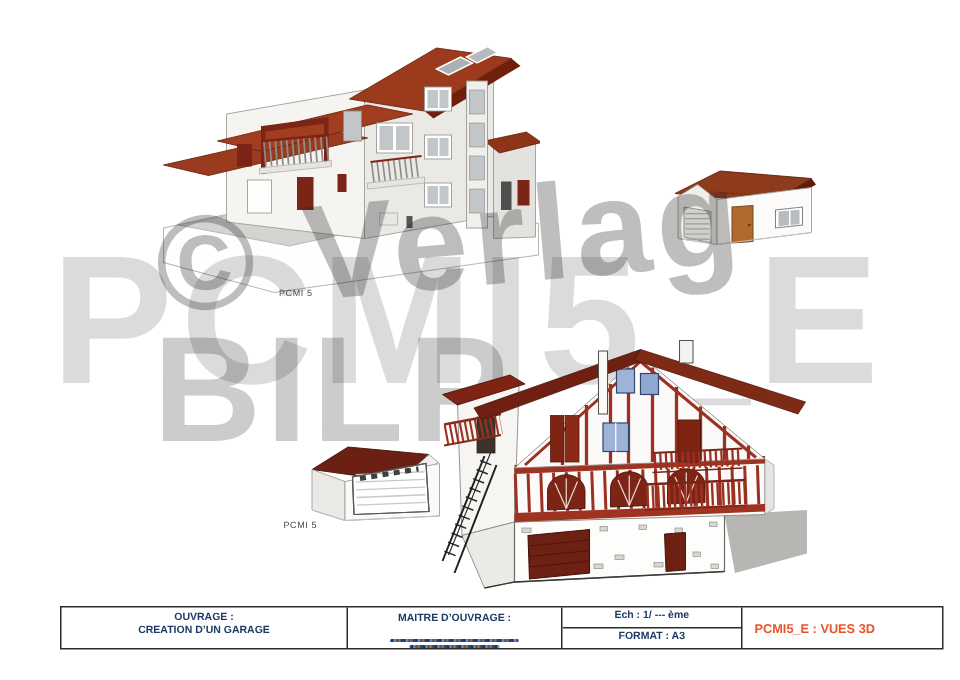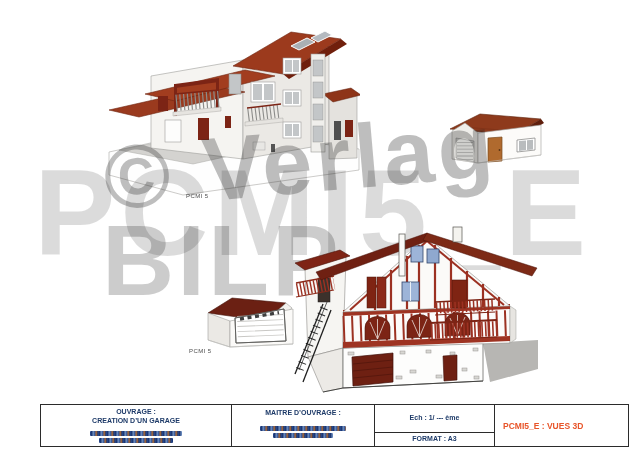--- a/index.html
+++ b/index.html
@@ -19,21 +19,21 @@
   .wm-sub{left:102px;top:210px;font-size:100px;letter-spacing:3px;color:rgba(0,0,0,0.20);}
   .wm-copy{left:104px;top:134px;font-size:90px;letter-spacing:4px;color:rgba(40,40,40,0.30);
            transform:rotate(-5deg);transform-origin:0 50%;}
 
   .view-label{position:absolute;font-size:6px;color:#4c4c4c;letter-spacing:0.4px;z-index:4;}
   #label-house{left:186px;top:193px;}
   #label-garage{left:189px;top:348px;}
 
   
   .tblock{
-    position:absolute;left:40px;top:404px;width:589px;height:43px;box-sizing:border-box;
+    position:absolute;left:40px;top:404px;width:589px;height:29px;box-sizing:border-box;
     border:1.5px solid #2b2b2b;background:#fff;display:flex;z-index:6;
   }
   .tb-col{box-sizing:border-box;border-left:1px solid #2b2b2b;display:flex;flex-direction:column;
           align-items:center;overflow:hidden;}
   .tb-col:first-child{border-left:none;}
   .tb-ouvrage{width:190px;padding-top:3px;}
   .tb-maitre{width:143px;padding-top:4px;}
   .tb-scale{width:120px;}
   .tb-sheet{flex:1;justify-content:center;align-items:flex-start;padding-left:8px;}
   .tb-navy{color:#1d3a68;font-weight:bold;font-size:7px;line-height:1.25;text-align:center;}

